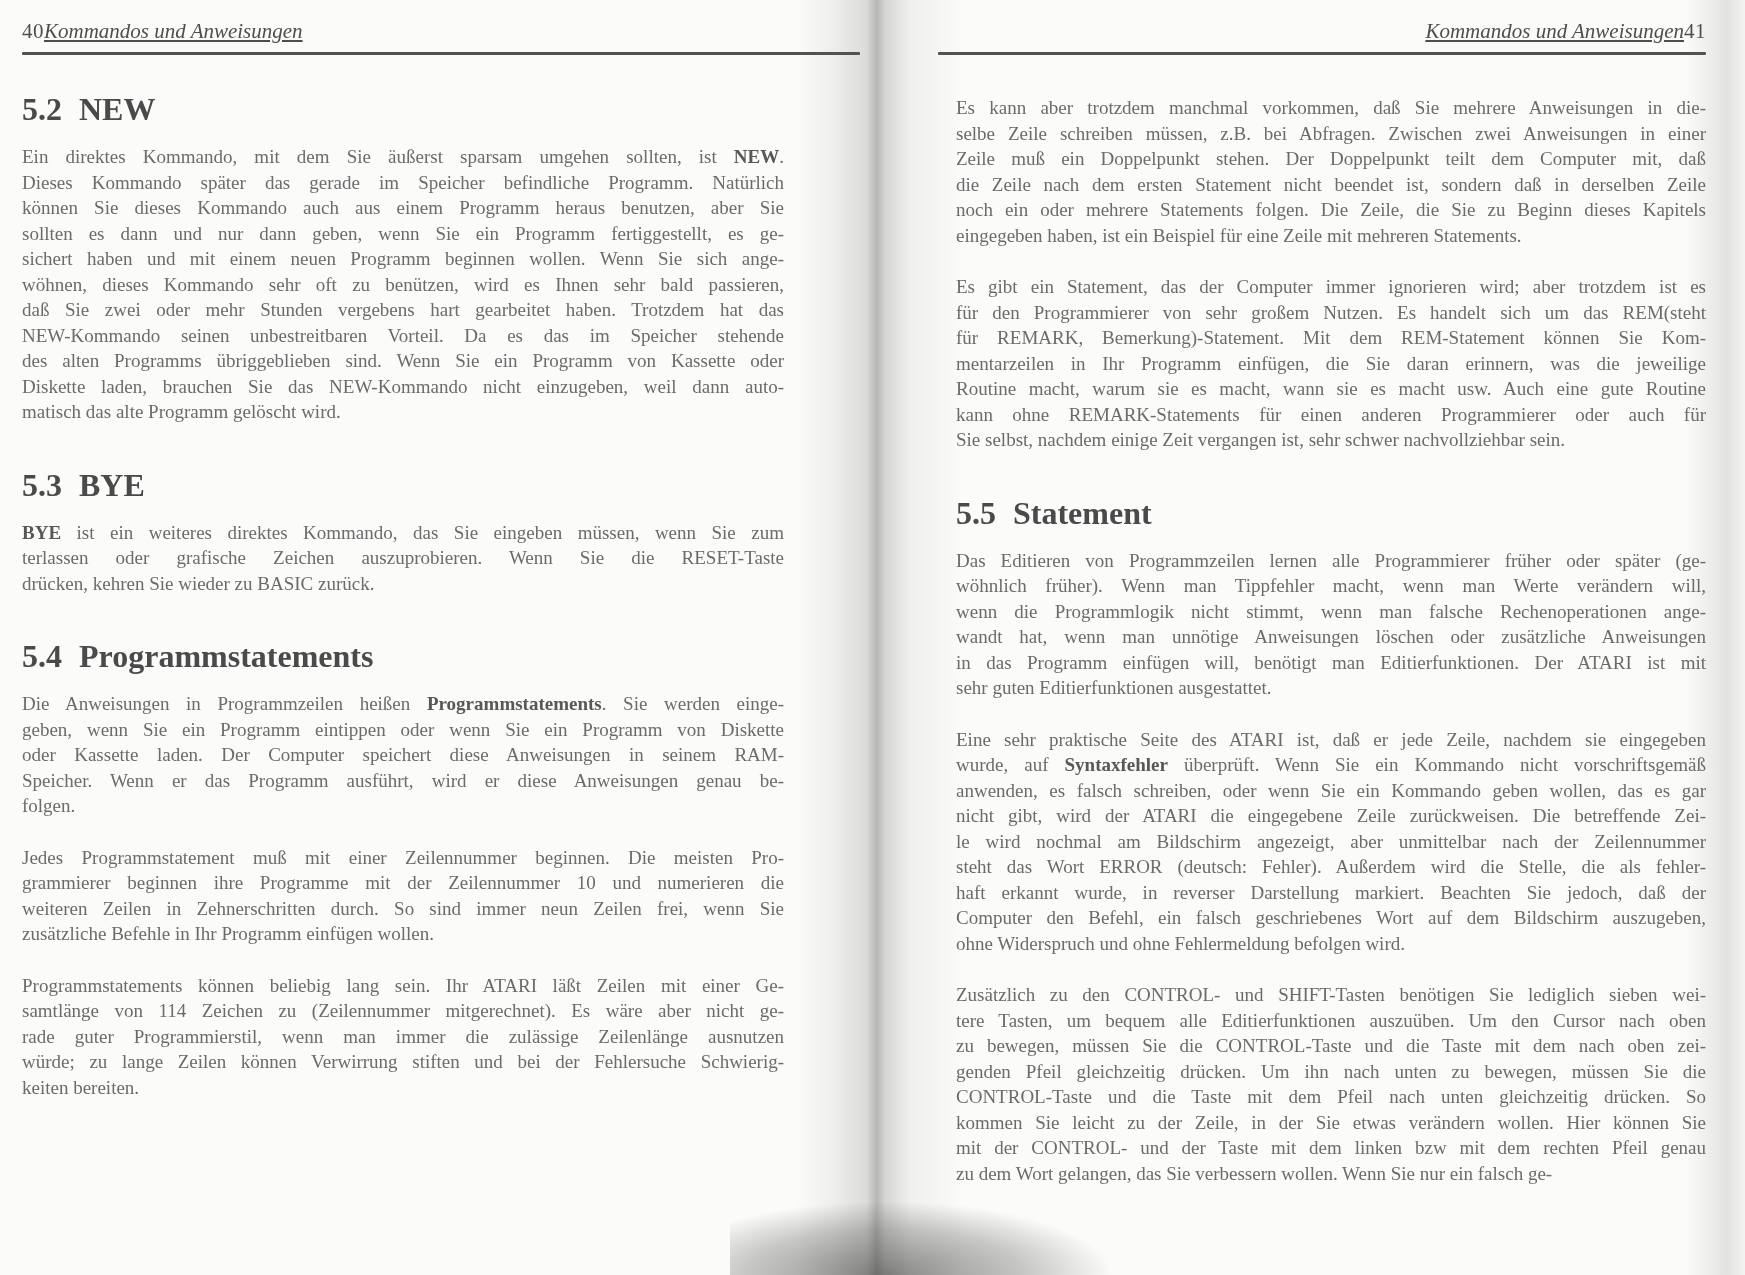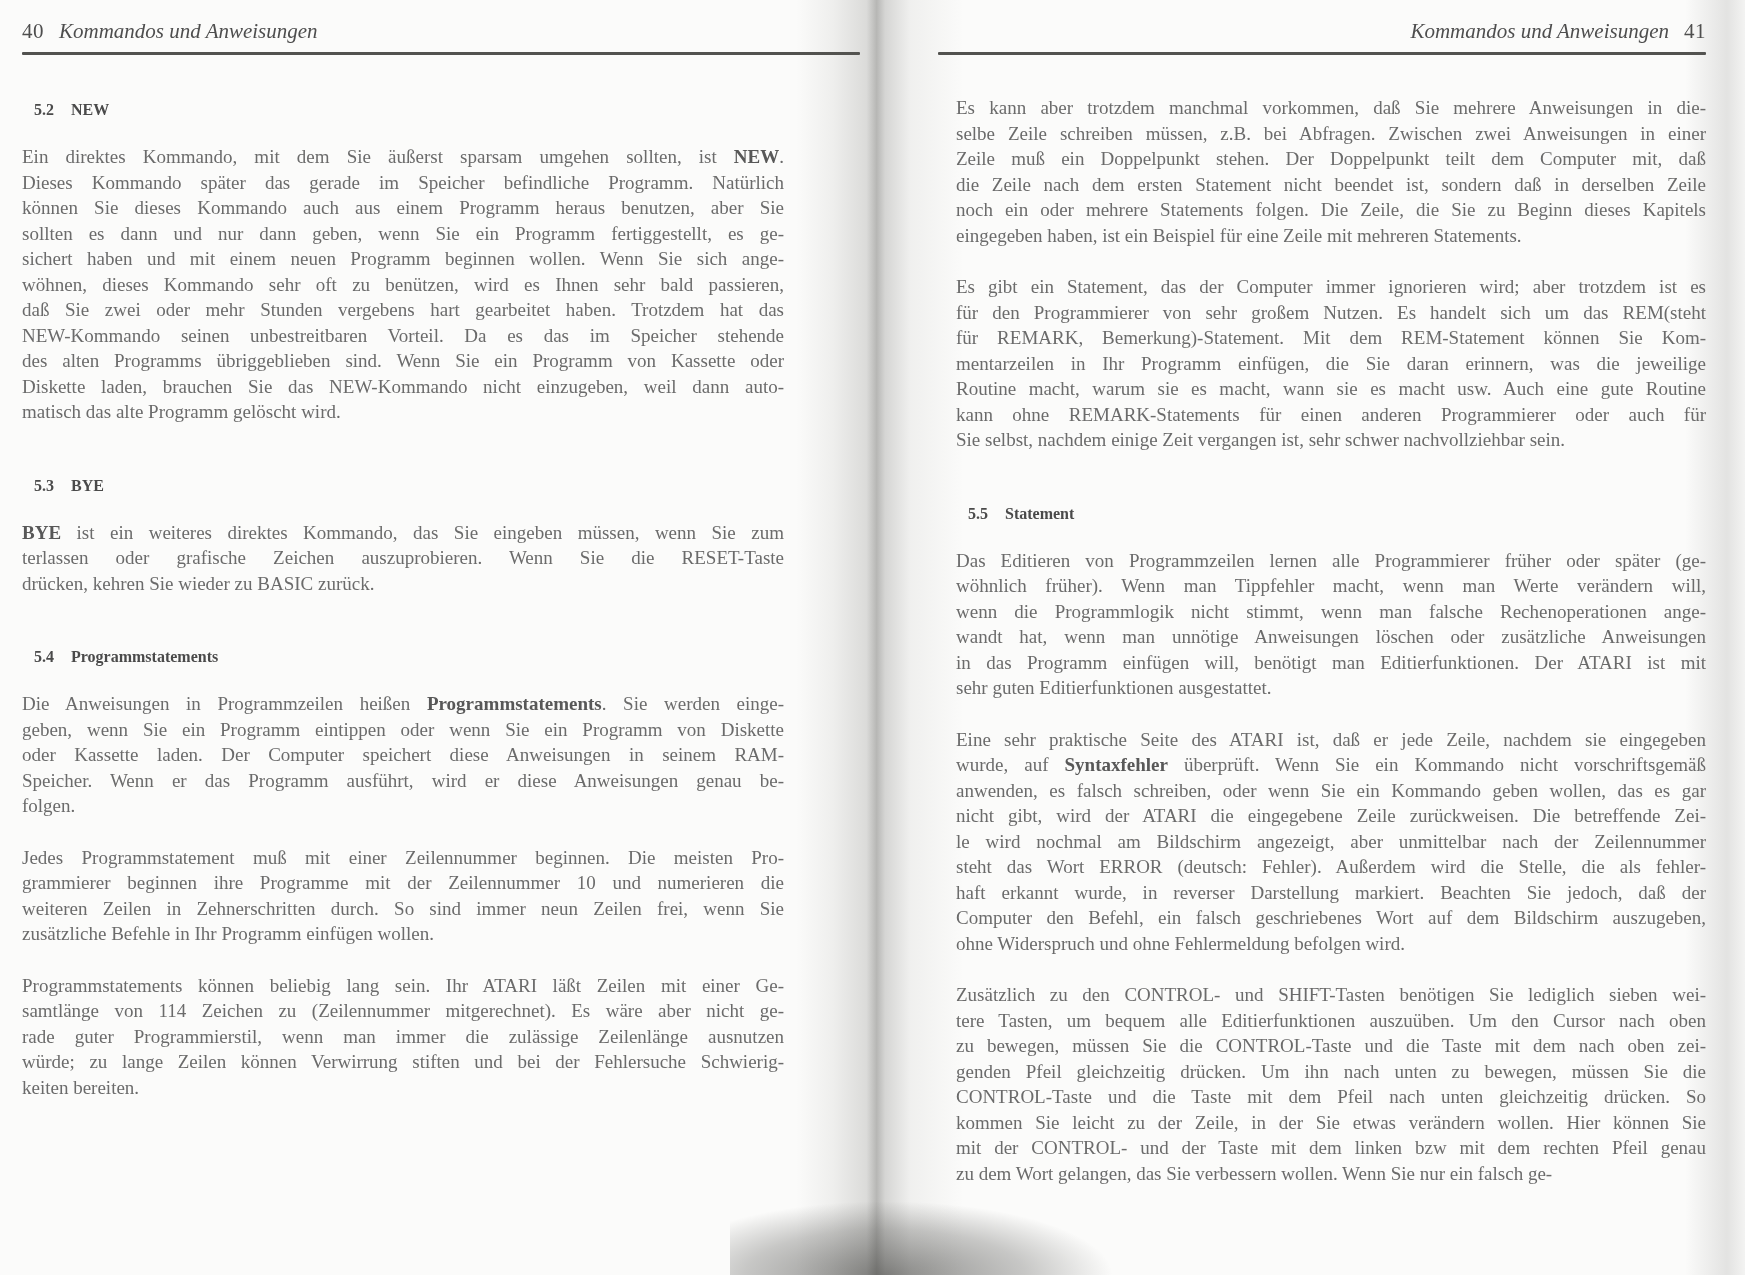--- a/index.html
+++ b/index.html
@@ -11,38 +11,38 @@
     position:relative;
     overflow:hidden;
   }
   .spread { position:absolute; inset:0; }
 
   .page { position:absolute; top:0; }
   .page-left  { left:22px;  width:762px; }
   .page-right { left:956px; width:750px; }
 
   .running-head {
-    display:flex; align-items:baseline; gap:15px;
+    display:flex; align-items:baseline; 
     font-size:21px; line-height:24px; color:#4e4e4e;
     padding-top:19px;
   }
   .rh-right { justify-content:flex-end; }
   .rh-num   { font-style:normal; letter-spacing:0.5px; }
-  .rh-title { font-style:italic; }
+  .rh-title { font-style:italic;text-decoration:underline; }
 
   .head-rule { height:3px; background:#52524f; margin-top:9px; border-radius:1px; }
   .rule-left  { width:838px; }
   .rule-right { width:768px; margin-left:-18px; }
 
   .page-content { padding-top:40px; }
   .page-content > :first-child { margin-top:0 !important; }
 
   .heading {
-    margin:46px 0 20px 12px;
-    font-size:16px; line-height:29px;
+    margin:46px 0 20px 0;
+    font-size:32px; line-height:29px;
     font-weight:bold; color:#4a4a4a;
   }
   .heading .hnum { margin-right:17px; }
 
   .para { margin:0 0 26px 0; }
   .pline {
     font-size:19px; line-height:25.5px;
     text-align:justify; text-align-last:justify;
     color:#6b6b6b;
   }

